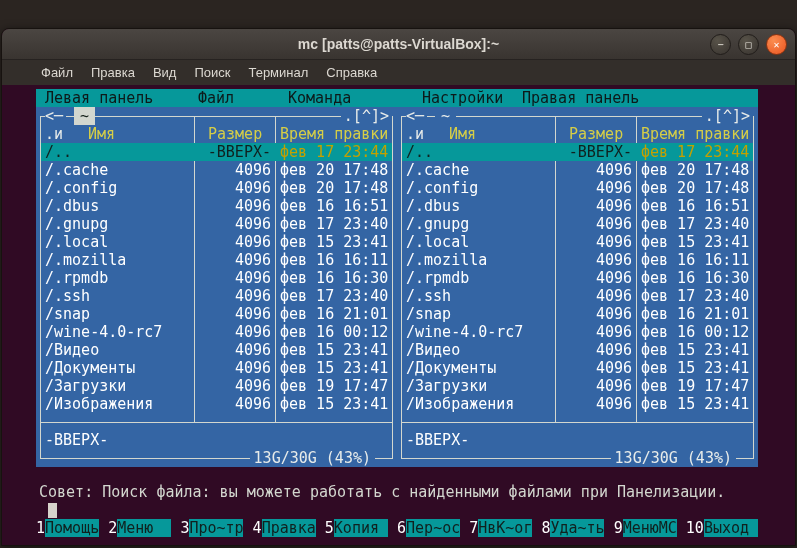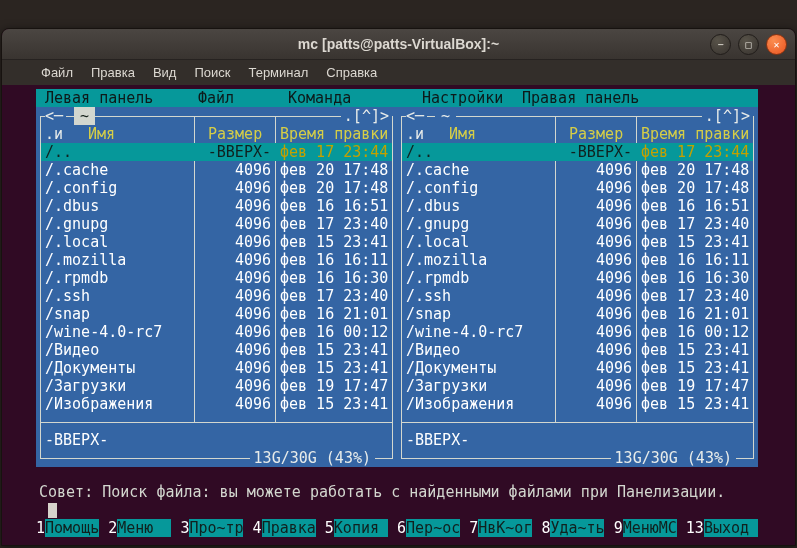--- a/index.html
+++ b/index.html
@@ -342,21 +342,21 @@
             </div>
             <div class="fk-slot">
               <span class="fk-num">8</span>
               <span class="fk-label">Уда~ть</span>
             </div>
             <div class="fk-slot">
               <span class="fk-num">9</span>
               <span class="fk-label">МенюМС</span>
             </div>
             <div class="fk-slot">
-              <span class="fk-num">13</span>
+              <span class="fk-num">10</span>
               <span class="fk-label">Выход</span>
             </div>
           </div>
 
       </div>
     </div>
   </div>
 </div>
 
 </body></html>

